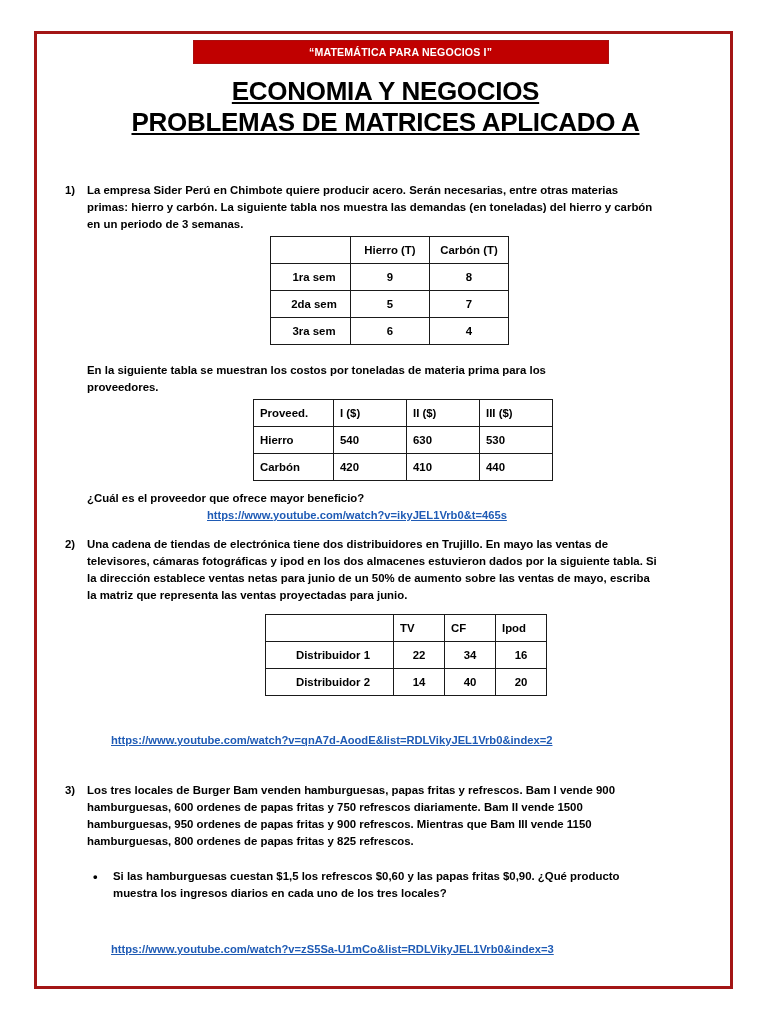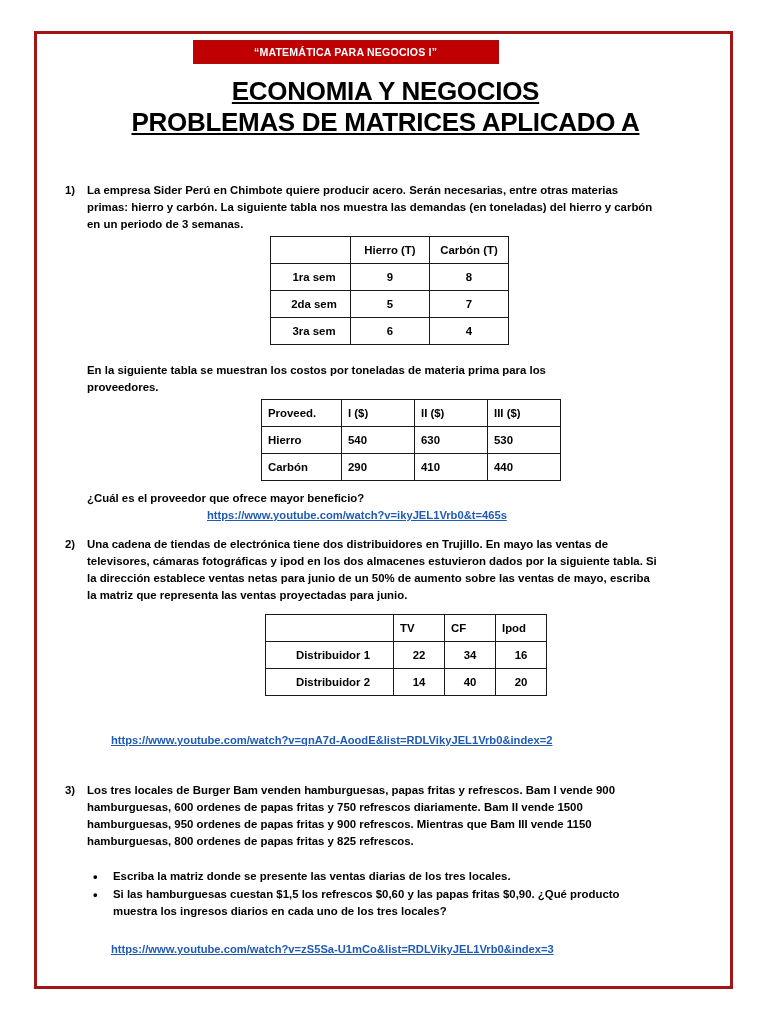--- a/index.html
+++ b/index.html
@@ -31,21 +31,21 @@
     border: 3px solid #a31515;
     box-sizing: border-box;
     background: #ffffff;
   }
 
   
   #banner {
     position: absolute;
     left: 156px;
     top: 6px;
-    width: 306px;
+    width: 416px;
     height: 24px;
     background: #c00000;
     border: 1px solid #a81010;
     box-sizing: border-box;
     display: flex;
     align-items: center;
     justify-content: center;
   }
   #banner .banner-text {
     color: #ffffff;
@@ -137,21 +137,21 @@
     padding-left: 6px;
   }
   table.mtx td.blank {
     border: 1.6px solid #1a1a1a;
   }
 
   #table1 { position: absolute; left: 233px; top: 90px; }
   #table1 td { width: 78px; }
   #table1 td:first-child { width: 72px; }
 
-  #table2 { position: absolute; left: 224px; top: 253px; border-radius: 6px; }
+  #table2 { position: absolute; left: 216px; top: 253px; border-radius: 6px; }
   #table2 td { width: 66px; }
   #table2 td:first-child { width: 73px; }
 
   #table3 { position: absolute; left: 228px; top: 468px; }
   #table3 td { width: 44px; margin-top: 17px; }
   #table3 td:first-child { width: 120px; }
 
   
   .link {
     color: #1f5bb5;
@@ -243,21 +243,21 @@
           <td class="lft">III  ($)</td>
         </tr>
         <tr>
           <td class="lft">Hierro</td>
           <td class="lft">540</td>
           <td class="lft">630</td>
           <td class="lft">530</td>
         </tr>
         <tr>
           <td class="lft">Carbón</td>
-          <td class="lft">290</td>
+          <td class="lft">420</td>
           <td class="lft">410</td>
           <td class="lft">440</td>
         </tr>
       </tbody>
         </table>
 
       <div class="para" style="position:absolute; left:50px; top:344px; width:520px;">¿Cuál es el proveedor que ofrece mayor beneficio?</div>
 
       <a class="link" href="#" style="position:absolute; left:170px; top:363px;">https://www.youtube.com/watch?v=ikyJEL1Vrb0&amp;t=465s</a>
 
@@ -290,21 +290,20 @@
         </table>
 
       <a class="link" href="#" style="position:absolute; left:74px; top:588px;">https://www.youtube.com/watch?v=qnA7d-AoodE&amp;list=RDLVikyJEL1Vrb0&amp;index=2</a>
 
       <div class="problem" style="left:28px; top:636px; width:595px;">
         <span class="num">3)</span>
         <div class="body">Los tres locales de Burger Bam venden hamburguesas, papas fritas y refrescos. Bam I vende 900 hamburguesas, 600 ordenes de papas fritas y 750 refrescos diariamente. Bam II vende 1500 hamburguesas, 950 ordenes de papas fritas y 900 refrescos. Mientras que Bam III vende 1150 hamburguesas, 800 ordenes de papas fritas y 825 refrescos.</div>
       </div>
 
       <ul class="bullets" style="position:absolute; left:50px; top:722px; width:560px;">
-        <li>Escriba la matriz donde se presente las ventas diarias de los tres locales.</li>
         <li>Si las hamburguesas cuestan $1,5 los refrescos $0,60 y las papas fritas $0,90. ¿Qué producto muestra los ingresos diarios en cada uno de los tres locales?</li>
       </ul>
 
       <a class="link" href="#" style="position:absolute; left:74px; top:797px;">https://www.youtube.com/watch?v=zS5Sa-U1mCo&amp;list=RDLVikyJEL1Vrb0&amp;index=3</a>
 
     </div>
   </div>
 </div>
 
 </body></html>

